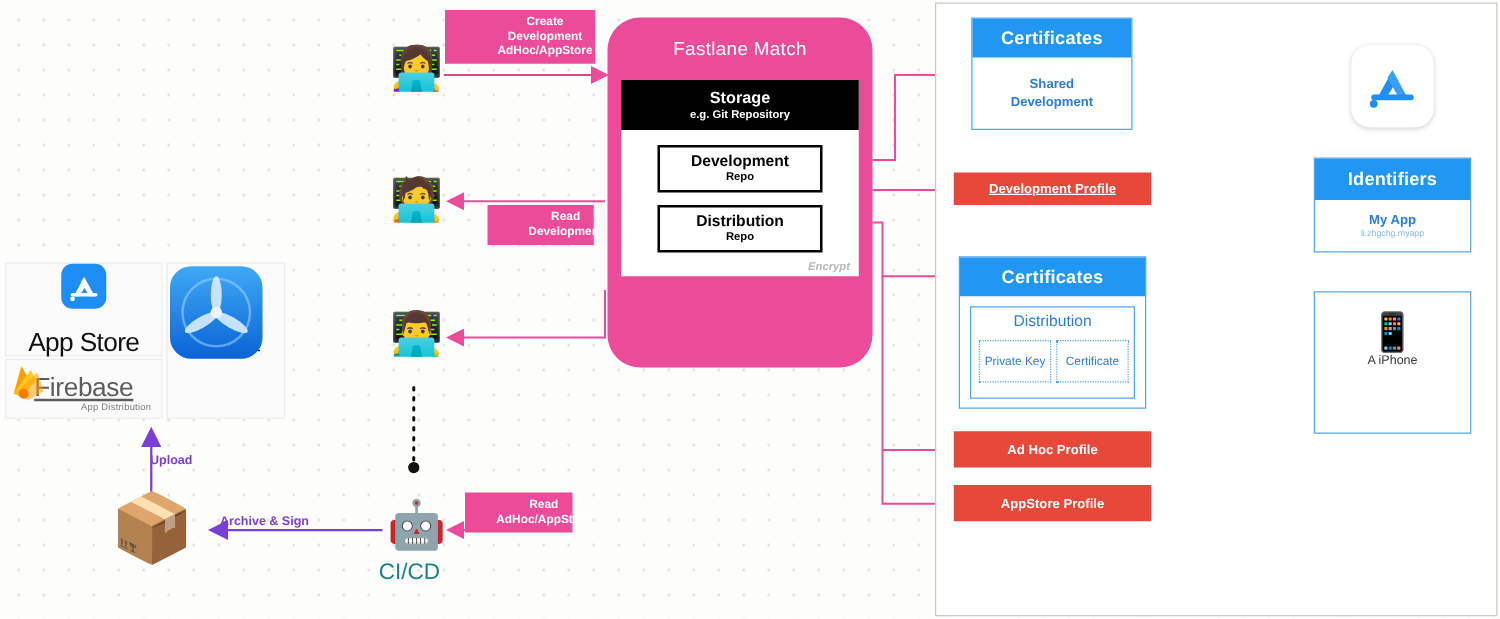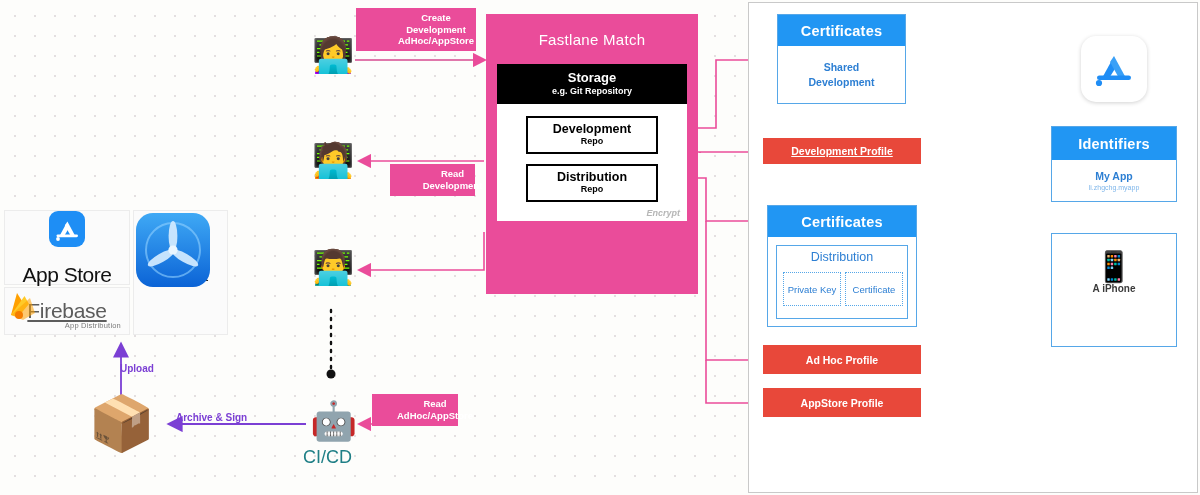--- a/index.html
+++ b/index.html
@@ -42,21 +42,21 @@
   }
   .red-box{
     background:#e8483a;color:#ffffff;font-size:10.5px;font-weight:bold;
     display:flex;align-items:center;justify-content:center;text-align:center;
     box-sizing:border-box;
   }
 
   
   #match-box{
     left:486px;top:14px;width:212px;height:280px;
-    background:#ea4c9a;box-sizing:border-box;
+    background:#ea4c9a;box-sizing:border-box;border-radius:26px;
   }
   #match-title{
     position:absolute;left:0;top:0;width:100%;height:50px;
     display:flex;align-items:center;justify-content:center;
     color:#ffffff;font-size:15px;font-weight:normal;letter-spacing:.3px;
   }
   #storage-box{
     position:absolute;left:11px;top:50px;width:190px;height:157px;
     background:#ffffff;box-sizing:border-box;
   }
@@ -231,21 +231,21 @@
   <div class="blue-head" style="height:33px;">Identifiers</div>
   <div class="blue-body" style="height:41px;">
     <span style="font-size:10.5px;">My App</span>
     <span style="font-size:7px;font-weight:normal;color:#7fb6ea;">li.zhgchg.myapp</span>
   </div>
 </div>
 
 <div class="abs blue-card" style="left:1051px;top:233px;width:126px;height:114px;">
   <div class="blue-body" style="height:79px;">
     <span class="emoji" style="font-size:30px;">📱</span>
-    <span style="font-size:10px;font-weight:bold;color:#3a3a3a;margin-top:0;">A iPhone</span>
+    <span style="font-size:10px;font-weight:normal;color:#3a3a3a;margin-top:0;">A iPhone</span>
   </div>
 </div>
 
 <div class="abs" id="match-box">
   <div id="match-title">Fastlane Match</div>
   <div id="storage-box">
     <div id="storage-head">
       <span class="t1">Storage</span>
       <span class="t2">e.g. Git Repository</span>
     </div>

